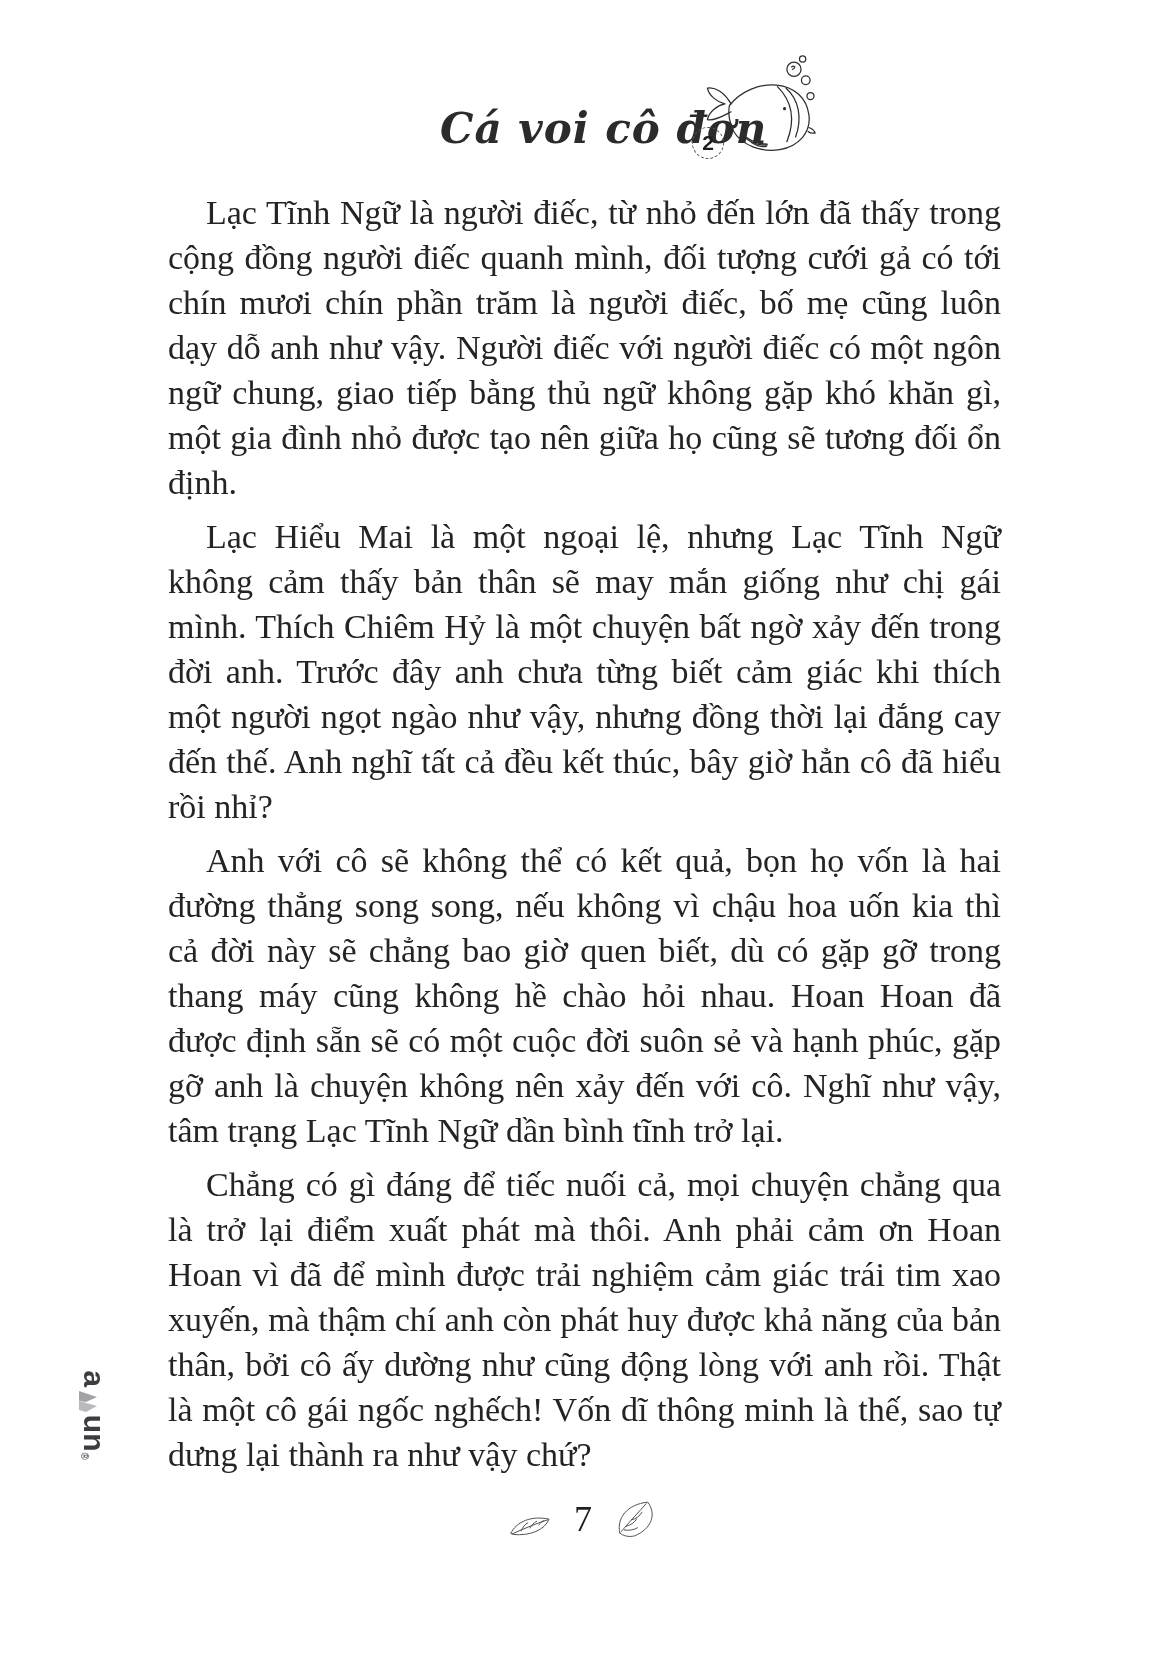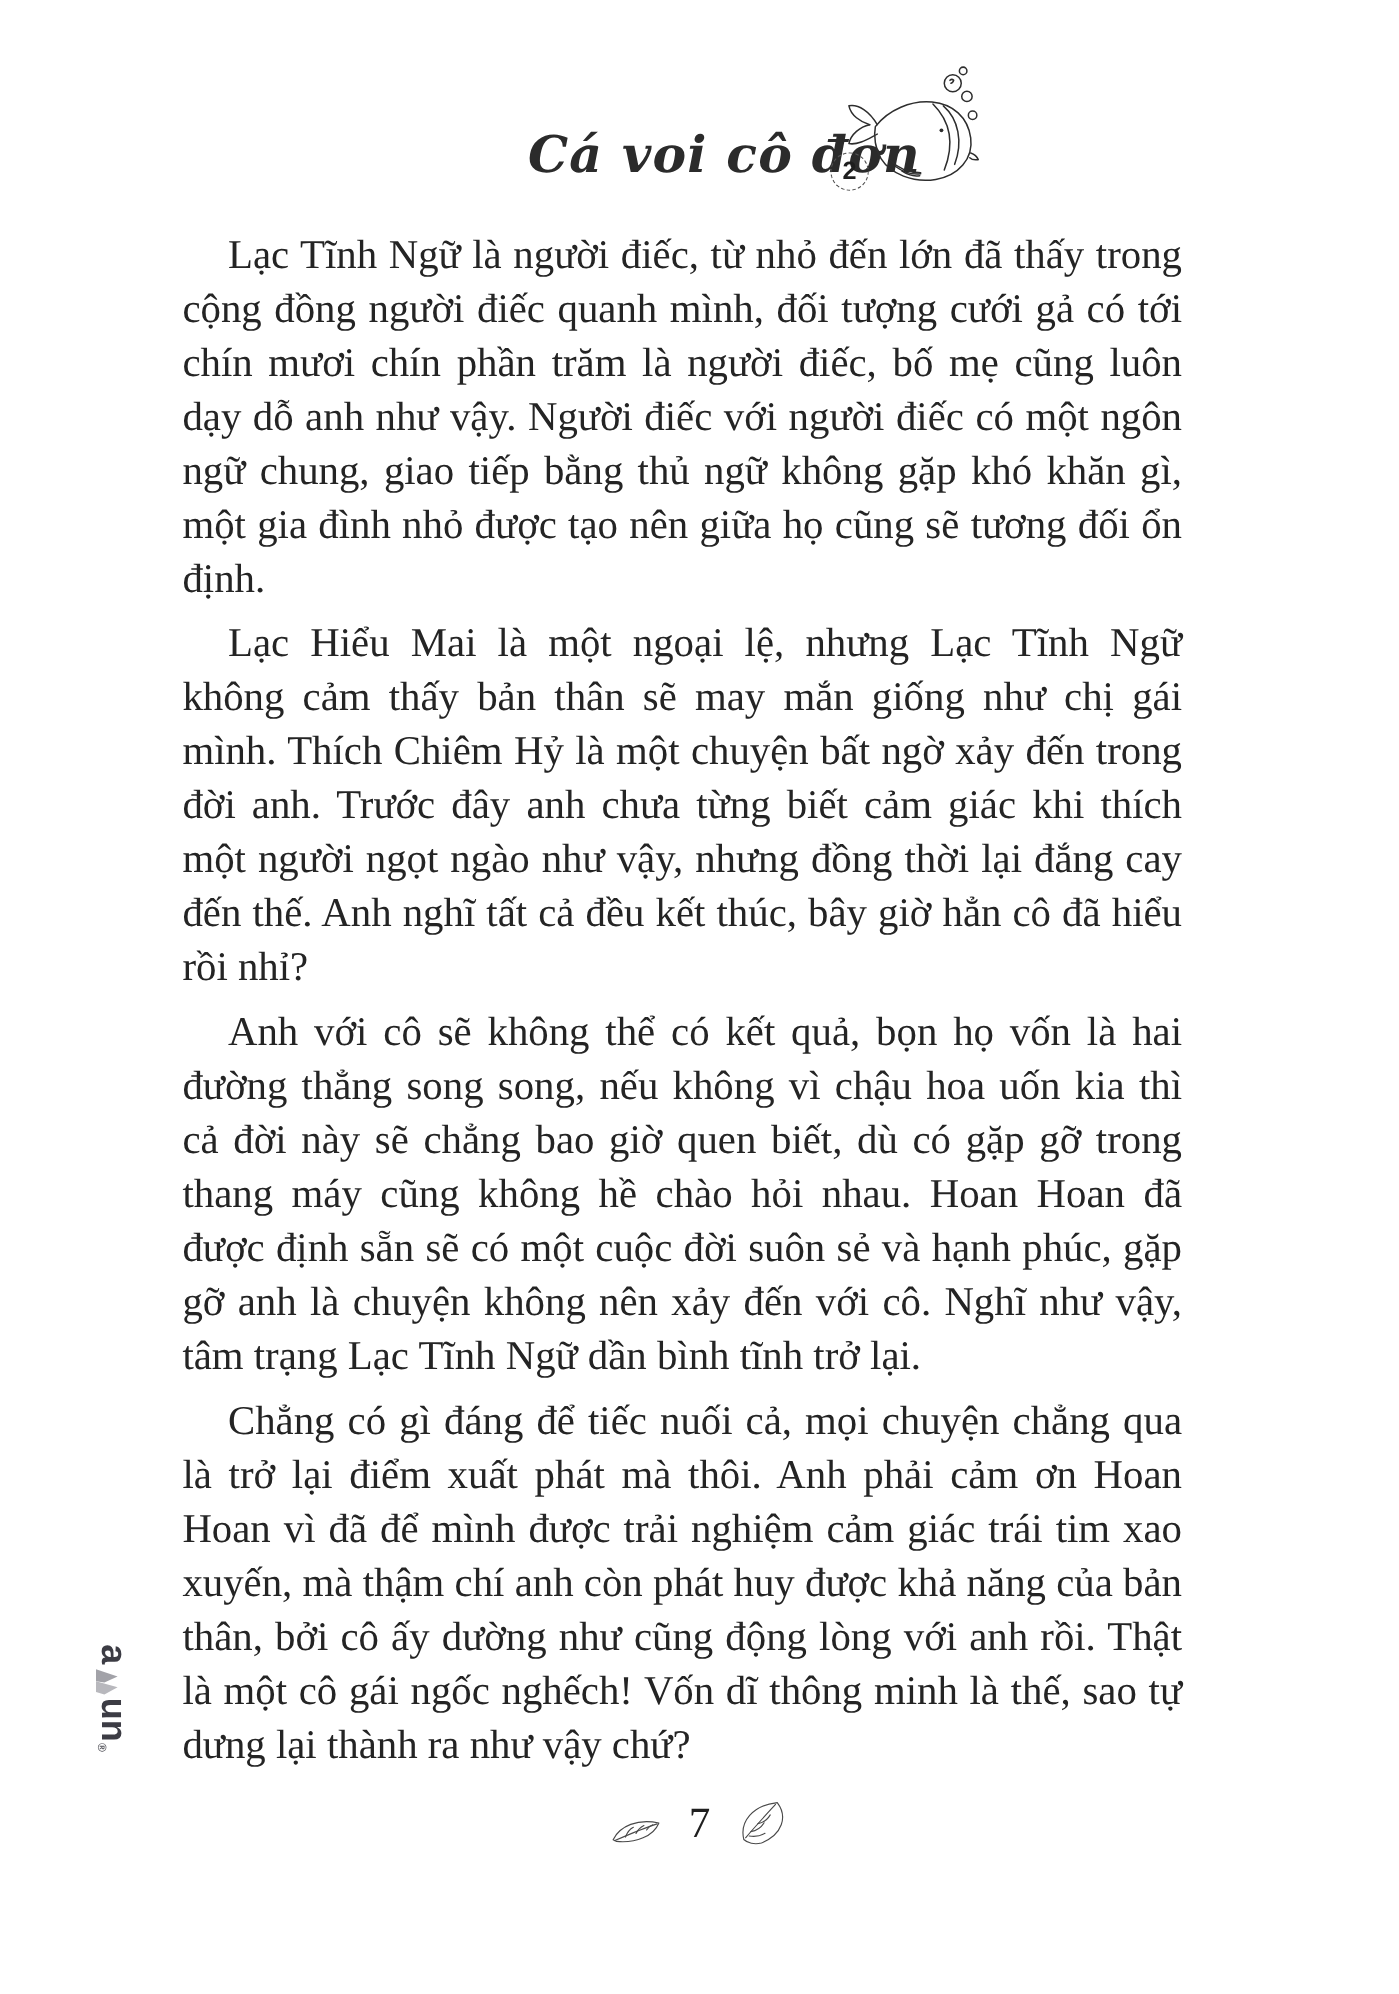--- a/index.html
+++ b/index.html
@@ -43,21 +43,21 @@
     font-family: "Liberation Sans", sans-serif;
     font-weight: bold;
     font-size: 21px;
     color: #1e1e1e;
   }
   .whale-wrap { position: absolute; left: 698px; top: 52px; width: 118px; height: 118px; }
 
   
   .body-text {
     position: absolute;
-    left: 152px;
+    left: 168px;
     top: 190px;
     width: 833px;
     font-size: 34px;
     line-height: 45px;
     text-align: justify;
     color: #242424;
   }
   .para { margin: 0 0 9px 0; text-indent: 38px; }
 
   

